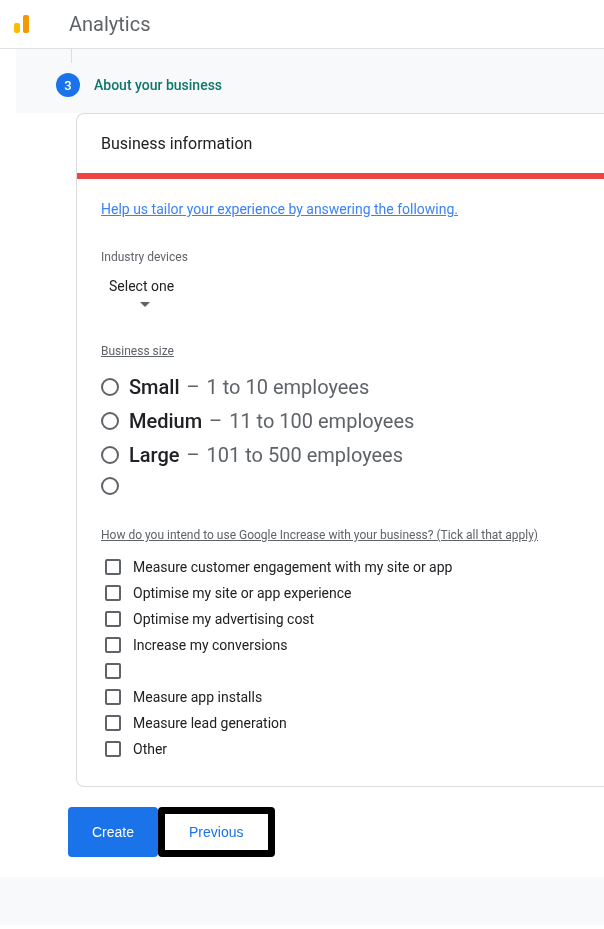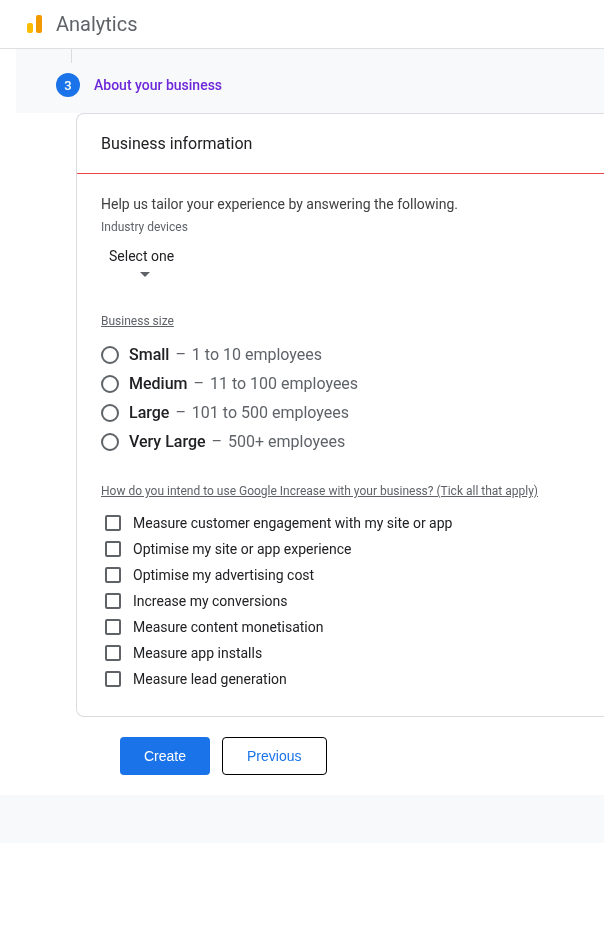--- a/index.html
+++ b/index.html
@@ -9,22 +9,23 @@
     }
     body {
       font-family: 'Google Sans', Roboto, Arial, sans-serif;
       background: #fff;
       width: 604px;
       color: #202124;
     }
     .header {
       display: flex;
       align-items: center;
-      padding: 12px 27px;
+      padding: 12px 14px;
       border-bottom: 1px solid #e0e0e0;
+      gap: 26px;
     }
     .logo {
       display: flex;
       align-items: flex-end;
       margin-right: 14px;
     }
     .logo-bar1 {
       width: 6px;
       height: 10px;
       background: #fbbc04;
@@ -66,46 +67,47 @@
       color: #fff;
       display: flex;
       align-items: center;
       justify-content: center;
       font-size: 13px;
       font-weight: 500;
       margin-right: 14px;
     }
     .step-label {
       font-size: 14px;
-      color: #6d28d9;
+      color: #0f766e;
       font-weight: 500;
     }
     .card {
       margin: 0 0 0 76px;
       border: 1px solid #dadce0;
       border-right: none;
       border-radius: 8px 0 0 8px;
       background: #fff;
     }
     .card-header {
       padding: 20px 24px;
-      border-bottom: 1px solid #ef4444;
+      border-bottom: 6px solid #ef4444;
     }
     .card-title {
       font-size: 16px;
       color: #202124;
       font-weight: 400;
     }
     .card-body {
       padding: 22px 24px 24px;
     }
     .intro-text {
       font-size: 14px;
-      color: #404040;
-      margin-bottom: 8px;
+      color: #3b82f6;
+      margin-bottom: 33px;
+      text-decoration: underline;
     }
     .field-label {
       font-size: 12px;
       color: #5f6368;
       margin-bottom: 8px;
       display: block;
     }
     .dropdown {
       display: inline-flex;
       align-items: center;
@@ -136,21 +138,21 @@
     }
     .radio-circle {
       width: 18px;
       height: 18px;
       border: 2px solid #5f6368;
       border-radius: 50%;
       margin-right: 10px;
       flex-shrink: 0;
     }
     .radio-label {
-      font-size: 16px;
+      font-size: 20px;
       color: #202124;
     }
     .radio-label strong {
       font-weight: 500;
     }
     .radio-label .sep {
       color: #5f6368;
       margin: 0 2px;
     }
     .radio-label .desc {
@@ -171,38 +173,37 @@
       border-radius: 2px;
       margin-right: 12px;
       margin-left: 4px;
       flex-shrink: 0;
     }
     .checkbox-label {
       font-size: 14px;
       color: #202124;
     }
     .actions {
-      padding: 20px 0 20px 120px;
-      display: flex;
-      gap: 12px;
+      padding: 20px 0 20px 68px;
+      display: flex;
     }
     .btn-primary {
       background: #1a73e8;
       color: #fff;
       border: none;
       padding: 10px 24px;
       border-radius: 4px;
       font-size: 14px;
       font-weight: 500;
       cursor: pointer;
     }
     .btn-secondary {
       background: #fff;
       color: #1a73e8;
-      border: 1px solid #000000;
+      border: 7px solid #000000;
       padding: 10px 24px;
       border-radius: 4px;
       font-size: 14px;
       font-weight: 500;
       cursor: pointer;
     }
     .footer-space {
       height: 48px;
       background: #f8f9fa;
     }
@@ -258,23 +259,20 @@
         </div>
       </div>
       <div class="radio-row">
         <div class="radio-circle"></div>
         <div class="radio-label">
           <strong>Large</strong><span class="sep"> – </span><span class="desc">101 to 500 employees</span>
         </div>
       </div>
       <div class="radio-row">
         <div class="radio-circle"></div>
-        <div class="radio-label">
-          <strong>Very Large</strong><span class="sep"> – </span><span class="desc">500+ employees</span>
-        </div>
       </div>
     </div>
 
     <div class="section-label">How do you intend to use Google Increase with your business? (Tick all that apply)</div>
     <div class="checkbox-group">
       <div class="checkbox-row">
         <div class="checkbox-box"></div>
         <div class="checkbox-label">Measure customer engagement with my site or app</div>
       </div>
       <div class="checkbox-row">
@@ -284,29 +282,32 @@
       <div class="checkbox-row">
         <div class="checkbox-box"></div>
         <div class="checkbox-label">Optimise my advertising cost</div>
       </div>
       <div class="checkbox-row">
         <div class="checkbox-box"></div>
         <div class="checkbox-label">Increase my conversions</div>
       </div>
       <div class="checkbox-row">
         <div class="checkbox-box"></div>
-        <div class="checkbox-label">Measure content monetisation</div>
       </div>
       <div class="checkbox-row">
         <div class="checkbox-box"></div>
         <div class="checkbox-label">Measure app installs</div>
       </div>
       <div class="checkbox-row">
         <div class="checkbox-box"></div>
         <div class="checkbox-label">Measure lead generation</div>
+      </div>
+      <div class="checkbox-row">
+        <div class="checkbox-box"></div>
+        <div class="checkbox-label">Other</div>
       </div>
     </div>
   </div>
 </div>
 
 <div class="actions">
   <button class="btn-primary">Create</button>
   <button class="btn-secondary">Previous</button>
 </div>
 

